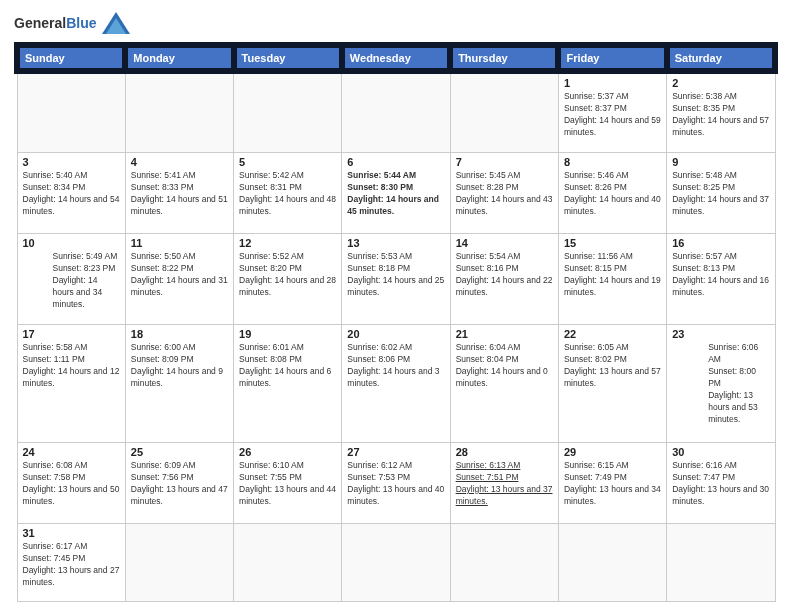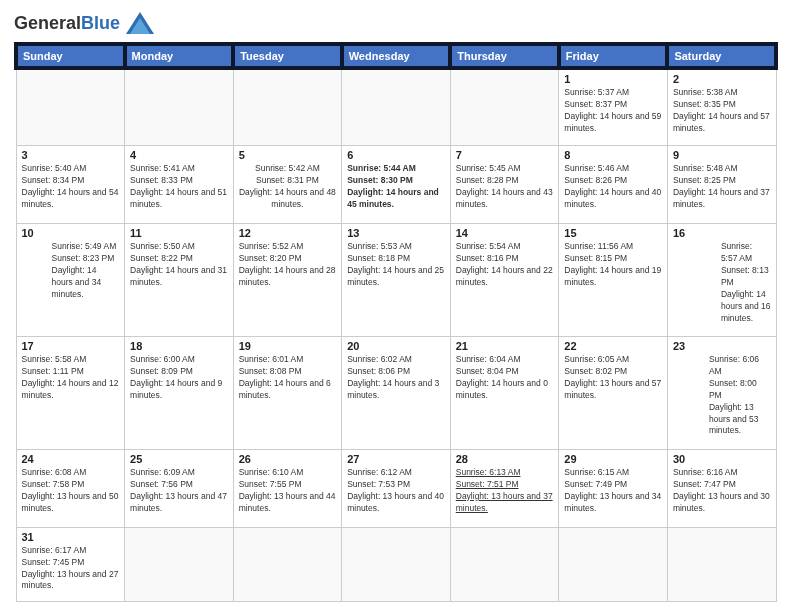--- a/index.html
+++ b/index.html
@@ -22,21 +22,21 @@
       justify-content: space-between;
       align-items: flex-start;
       margin-bottom: 8px;
     }
     .logo {
       display: flex;
       align-items: center;
       gap: 4px;
     }
     .logo-text {
-      font-size: 18px;
+      font-size: 14px;
       color: #333;
       font-weight: normal;
       line-height: 1;
     }
     .logo-text span {
       font-weight: bold;
     }
     .logo-icon {
       width: 28px;
       height: 22px;
@@ -63,21 +63,21 @@
       flex: 1;
       table-layout: fixed;
     }
     .calendar th {
       background-color: #4472c4;
       color: #fff;
       font-size: 11px;
       font-weight: bold;
       text-align: left;
       padding: 4px 5px;
-      border: 4px solid #0f172a;
+      border: 6px solid #0f172a;
       height: 24px;
     }
     .calendar td {
       border: 1px solid #ccc;
       vertical-align: top;
       padding: 3px 5px;
       font-size: 9px;
       color: #333;
       width: calc(100% / 7);
       height: 72px;
@@ -161,21 +161,21 @@
 Daylight: 14 hours and 54 minutes.</div>
           </td>
           <td>
             <span class="day-num">4</span>
             <div class="day-info" style="white-space: pre-line;">Sunrise: 5:41 AM
 Sunset: 8:33 PM
 Daylight: 14 hours and 51 minutes.</div>
           </td>
           <td>
             <span class="day-num">5</span>
-            <div class="day-info" style="white-space: pre-line; text-align: center;">Sunrise: 5:42 AM
+            <div class="day-info" style="white-space: pre-line;">Sunrise: 5:42 AM
 Sunset: 8:31 PM
 Daylight: 14 hours and 48 minutes.</div>
           </td>
           <td>
             <span class="day-num">6</span>
             <div class="day-info" style="white-space: pre-line; font-weight: bold;">Sunrise: 5:44 AM
 Sunset: 8:30 PM
 Daylight: 14 hours and 45 minutes.</div>
           </td>
           <td>
@@ -229,21 +229,21 @@
 Daylight: 14 hours and 22 minutes.</div>
           </td>
           <td>
             <span class="day-num">15</span>
             <div class="day-info" style="white-space: pre-line;">Sunrise: 11:56 AM
 Sunset: 8:15 PM
 Daylight: 14 hours and 19 minutes.</div>
           </td>
           <td>
             <span class="day-num">16</span>
-            <div class="day-info" style="white-space: pre-line; margin-left: 48px;">Sunrise: 5:57 AM
+            <div class="day-info" style="white-space: pre-line;">Sunrise: 5:57 AM
 Sunset: 8:13 PM
 Daylight: 14 hours and 16 minutes.</div>
           </td>
         </tr>
         <tr>
           <td>
             <span class="day-num">17</span>
             <div class="day-info" style="white-space: pre-line;">Sunrise: 5:58 AM
 Sunset: 1:11 PM
 Daylight: 14 hours and 12 minutes.</div>

